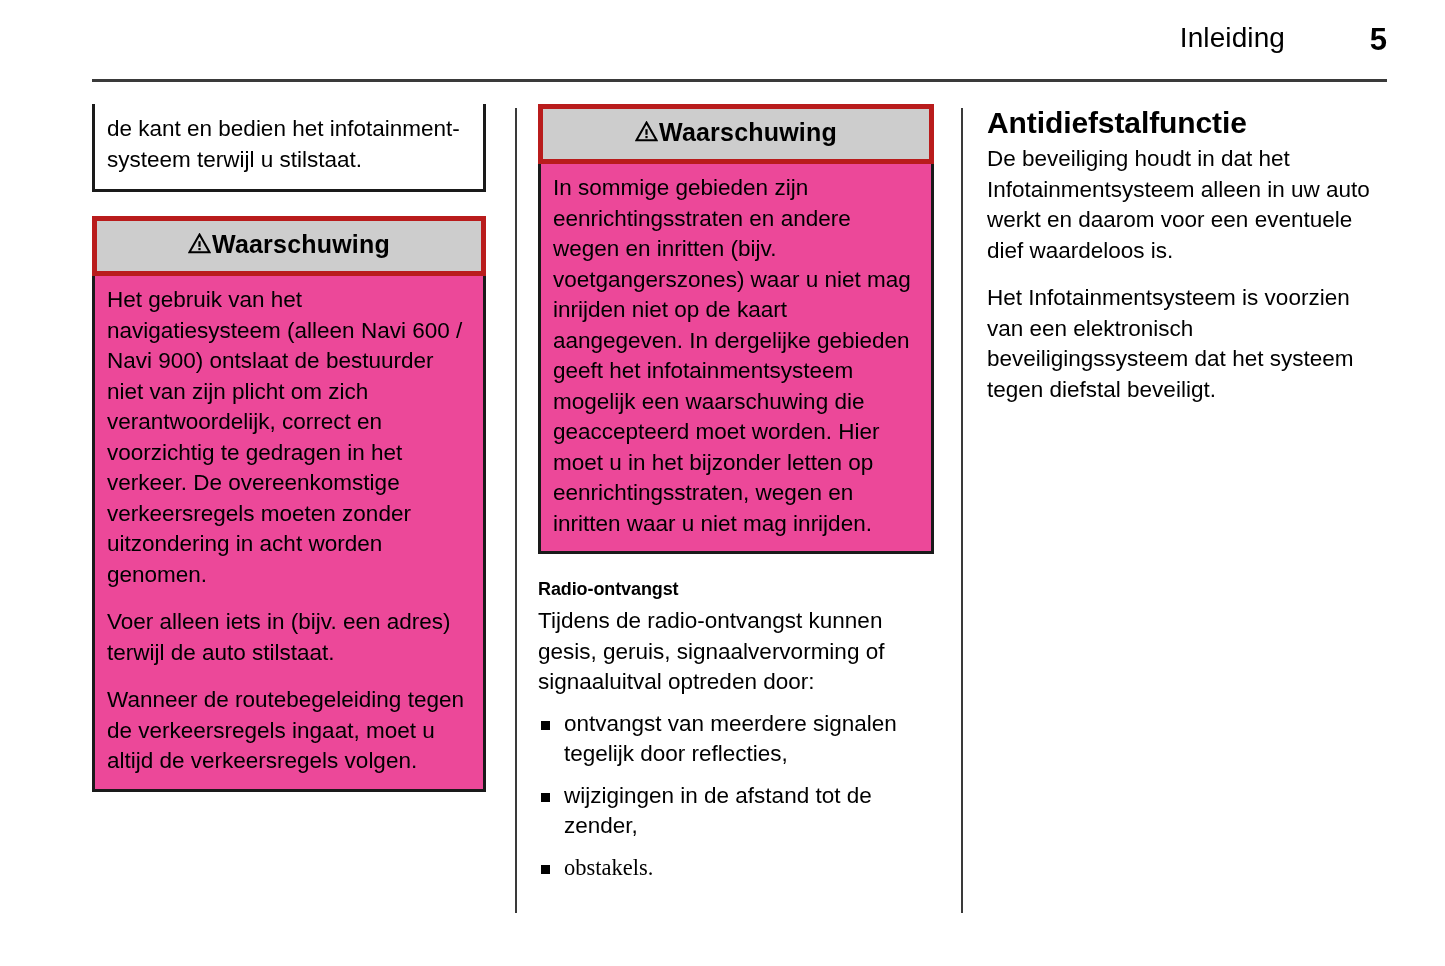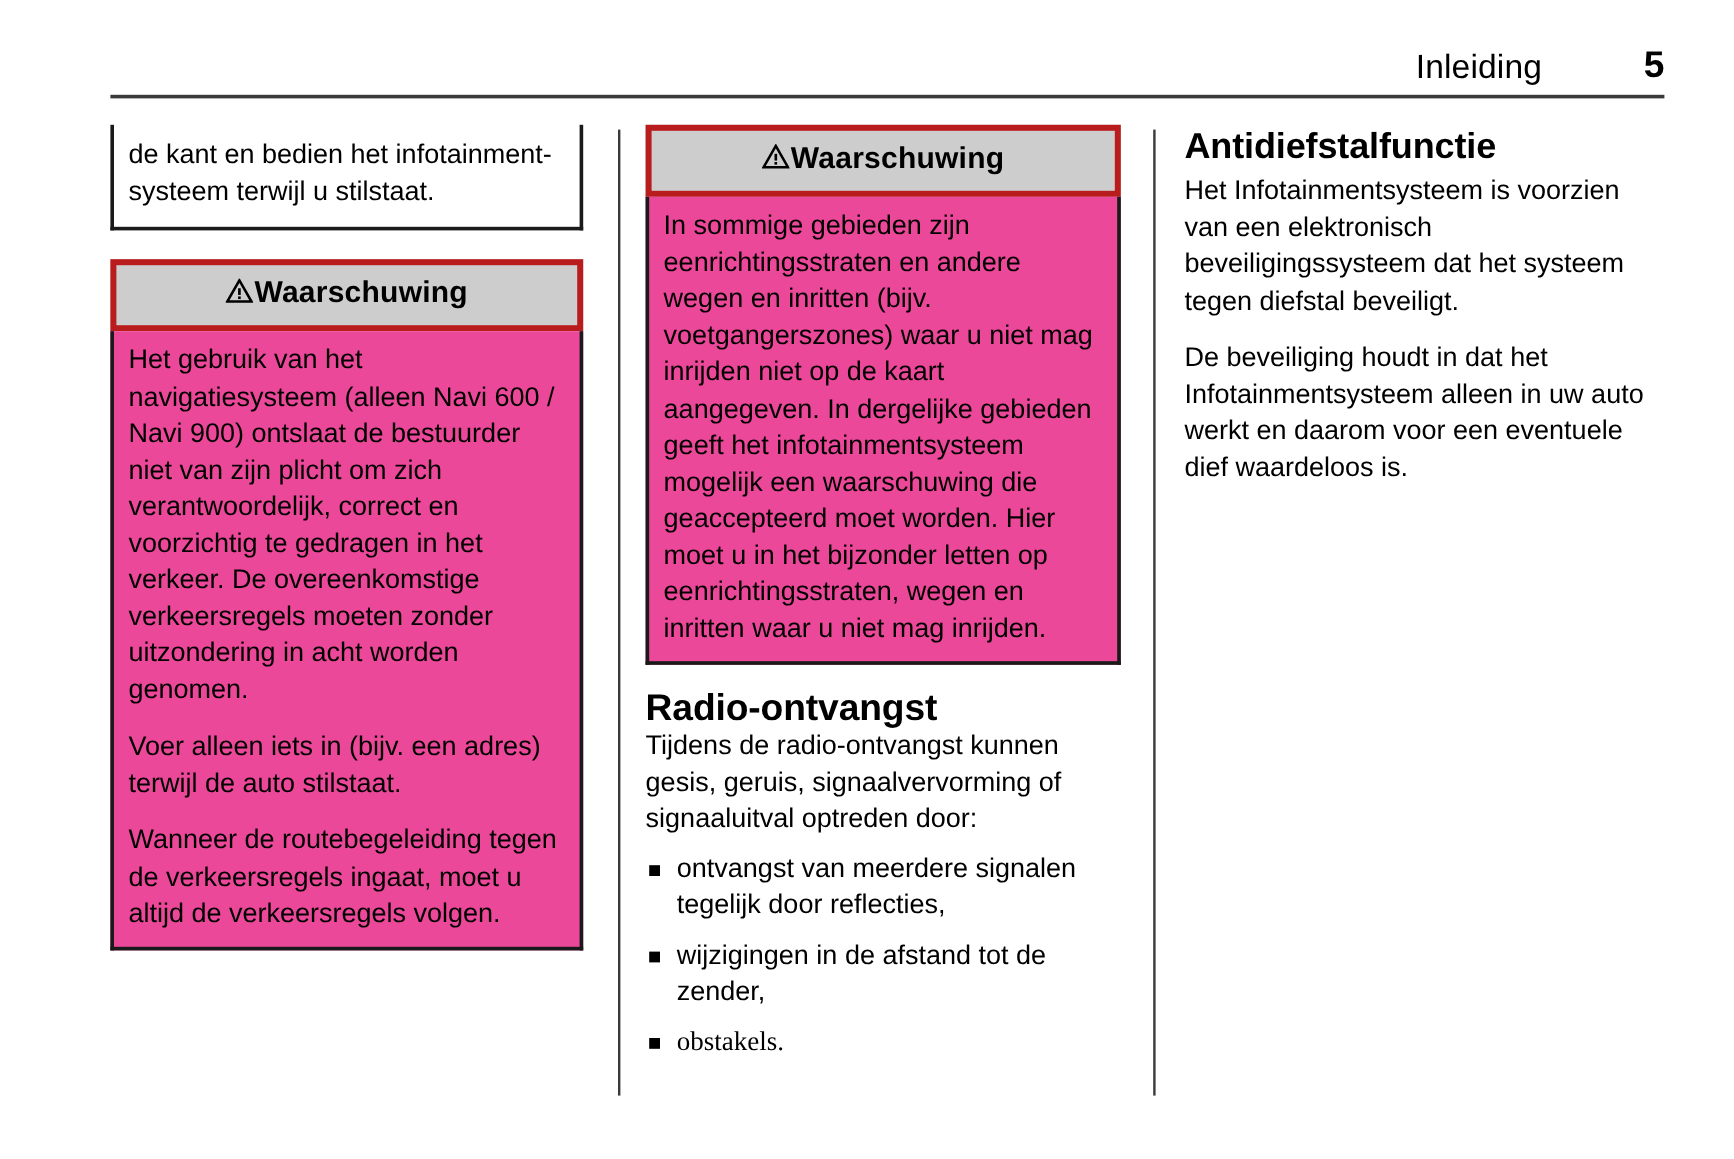--- a/index.html
+++ b/index.html
@@ -19,21 +19,21 @@
   
   .page-header {
     position: absolute;
     left: 92px;
     top: 22px;
     width: 1295px;
     height: 62px;
   }
   .header-inner {
     display: flex;
-    align-items: flex-end;
+    align-items: flex-start;
     justify-content: flex-end;
     height: 50px;
   }
   .header-title {
     font-size: 28px;
     font-weight: 400;
     letter-spacing: 0.1px;
     color: #000;
   }
   .header-pageno {
@@ -112,21 +112,21 @@
   
   p {
     margin: 0;
     font-size: 22.5px;
     line-height: 30.5px;
   }
   p + p { margin-top: 17px; }
 
   h2.sec-title {
     margin: 0 0 1px 0;
-    font-size: 31px;
+    font-size: 18px;
     font-weight: 700;
     line-height: 31px;
     letter-spacing: -0.1px;
   }
   h2.sec-title.big {
     font-size: 30px;
     line-height: 38px;
     margin-bottom: 2px;
   }
 
@@ -234,16 +234,16 @@
         <span>obstakels.</span>
       </li>
     </ul>
   </div>
 
 </div>
 
 <div class="column col3">
   <div>
     <h2 class="sec-title big">Antidiefstalfunctie</h2>
+    <p>De beveiliging houdt in dat het Infotainmentsysteem alleen in uw auto werkt en daarom voor een eventuele dief waardeloos is.</p>
     <p>Het Infotainmentsysteem is voorzien van een elektronisch beveiligingssysteem dat het systeem tegen diefstal beveiligt.</p>
-    <p>De beveiliging houdt in dat het Infotainmentsysteem alleen in uw auto werkt en daarom voor een eventuele dief waardeloos is.</p>
   </div>
 </div>
 
 </body></html>

